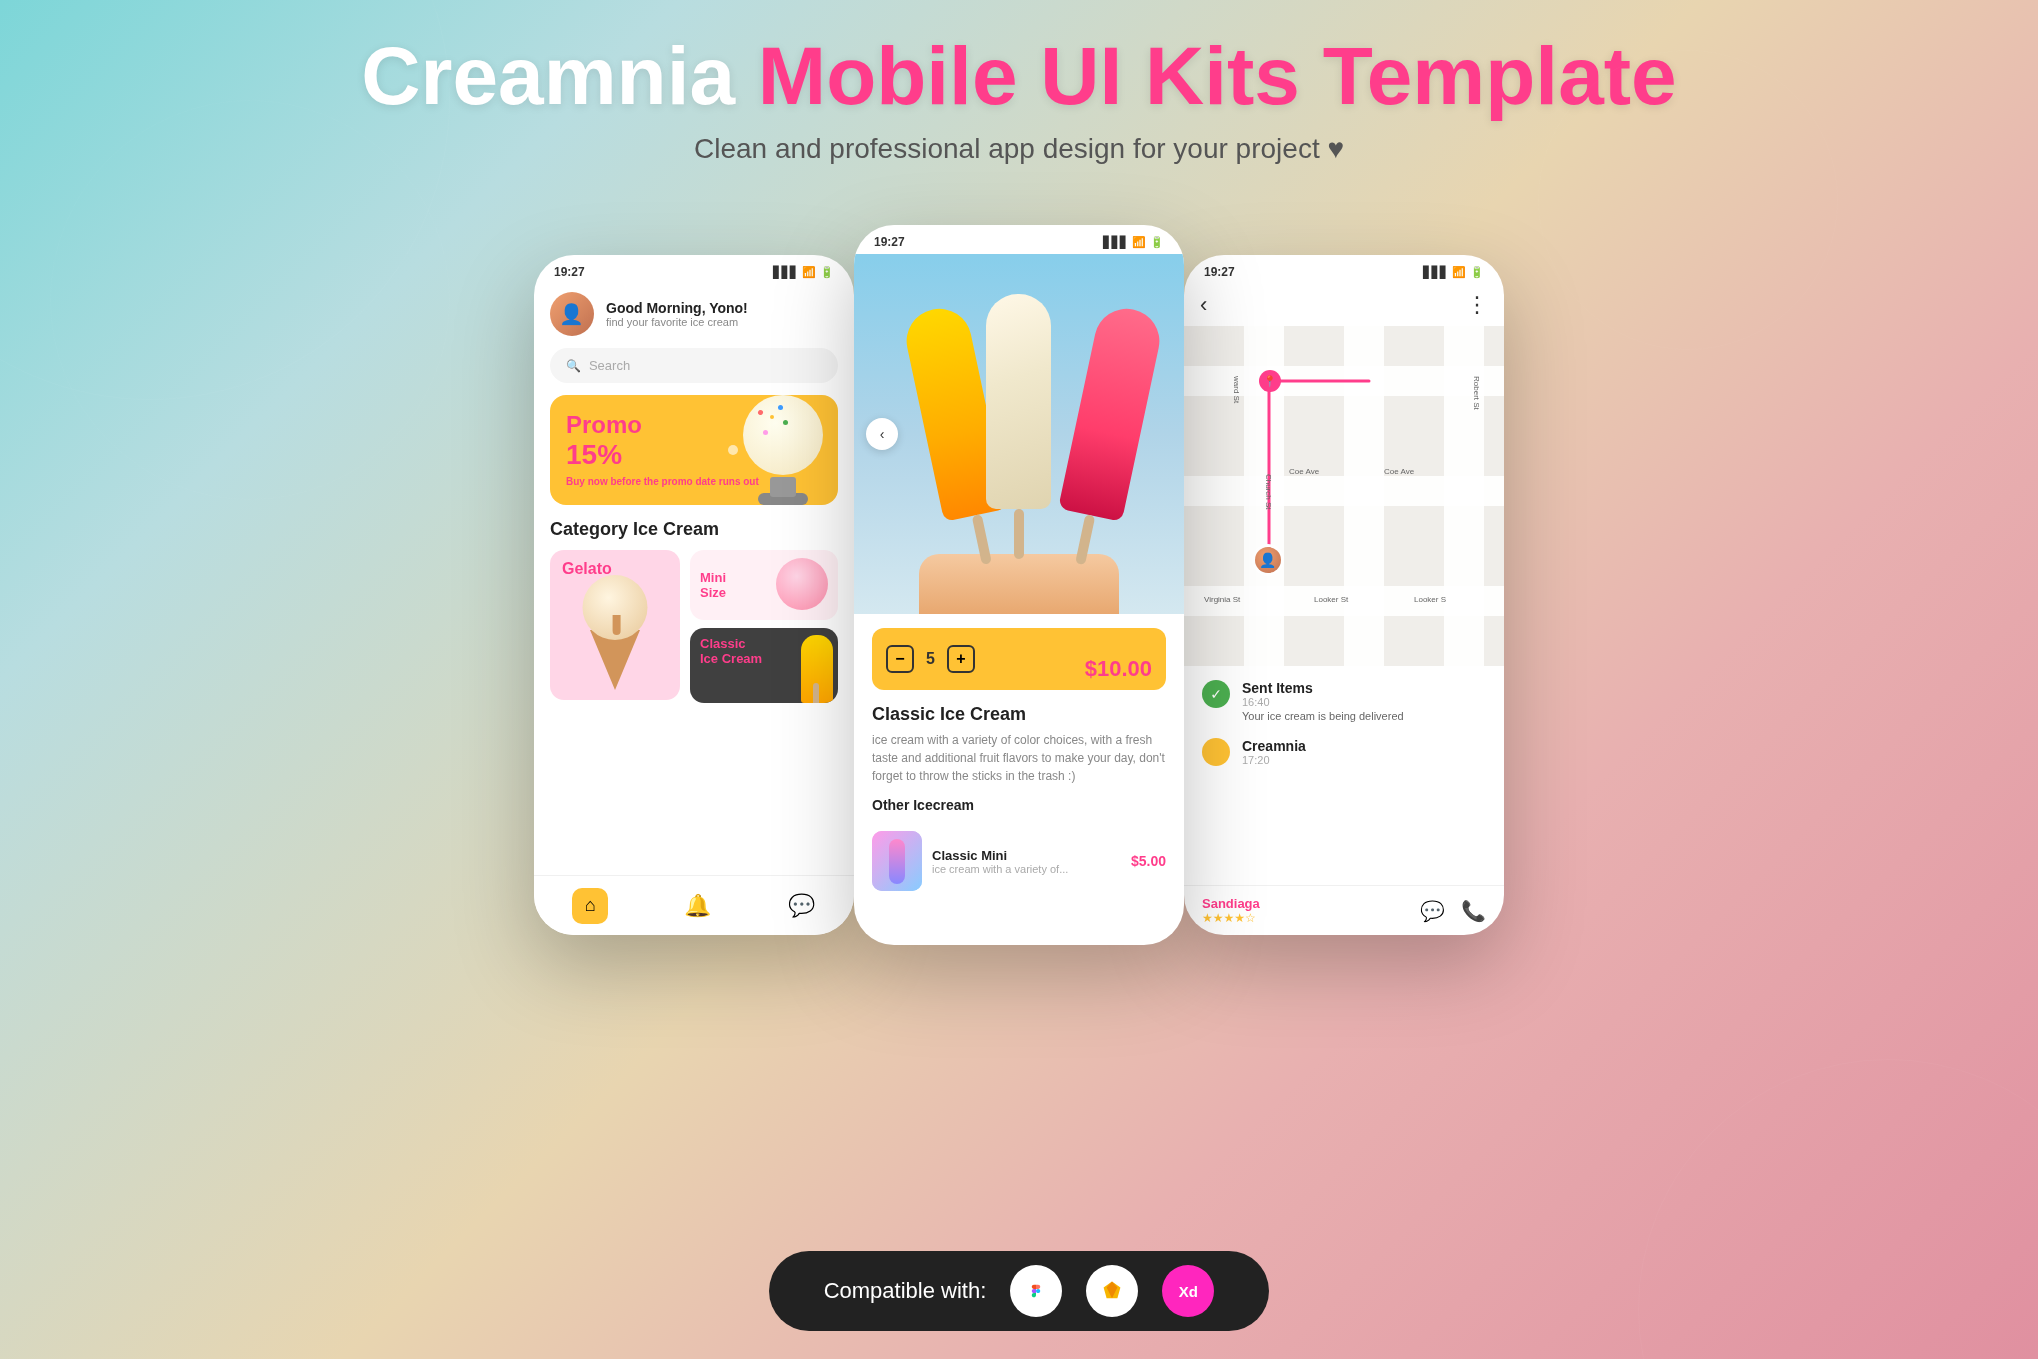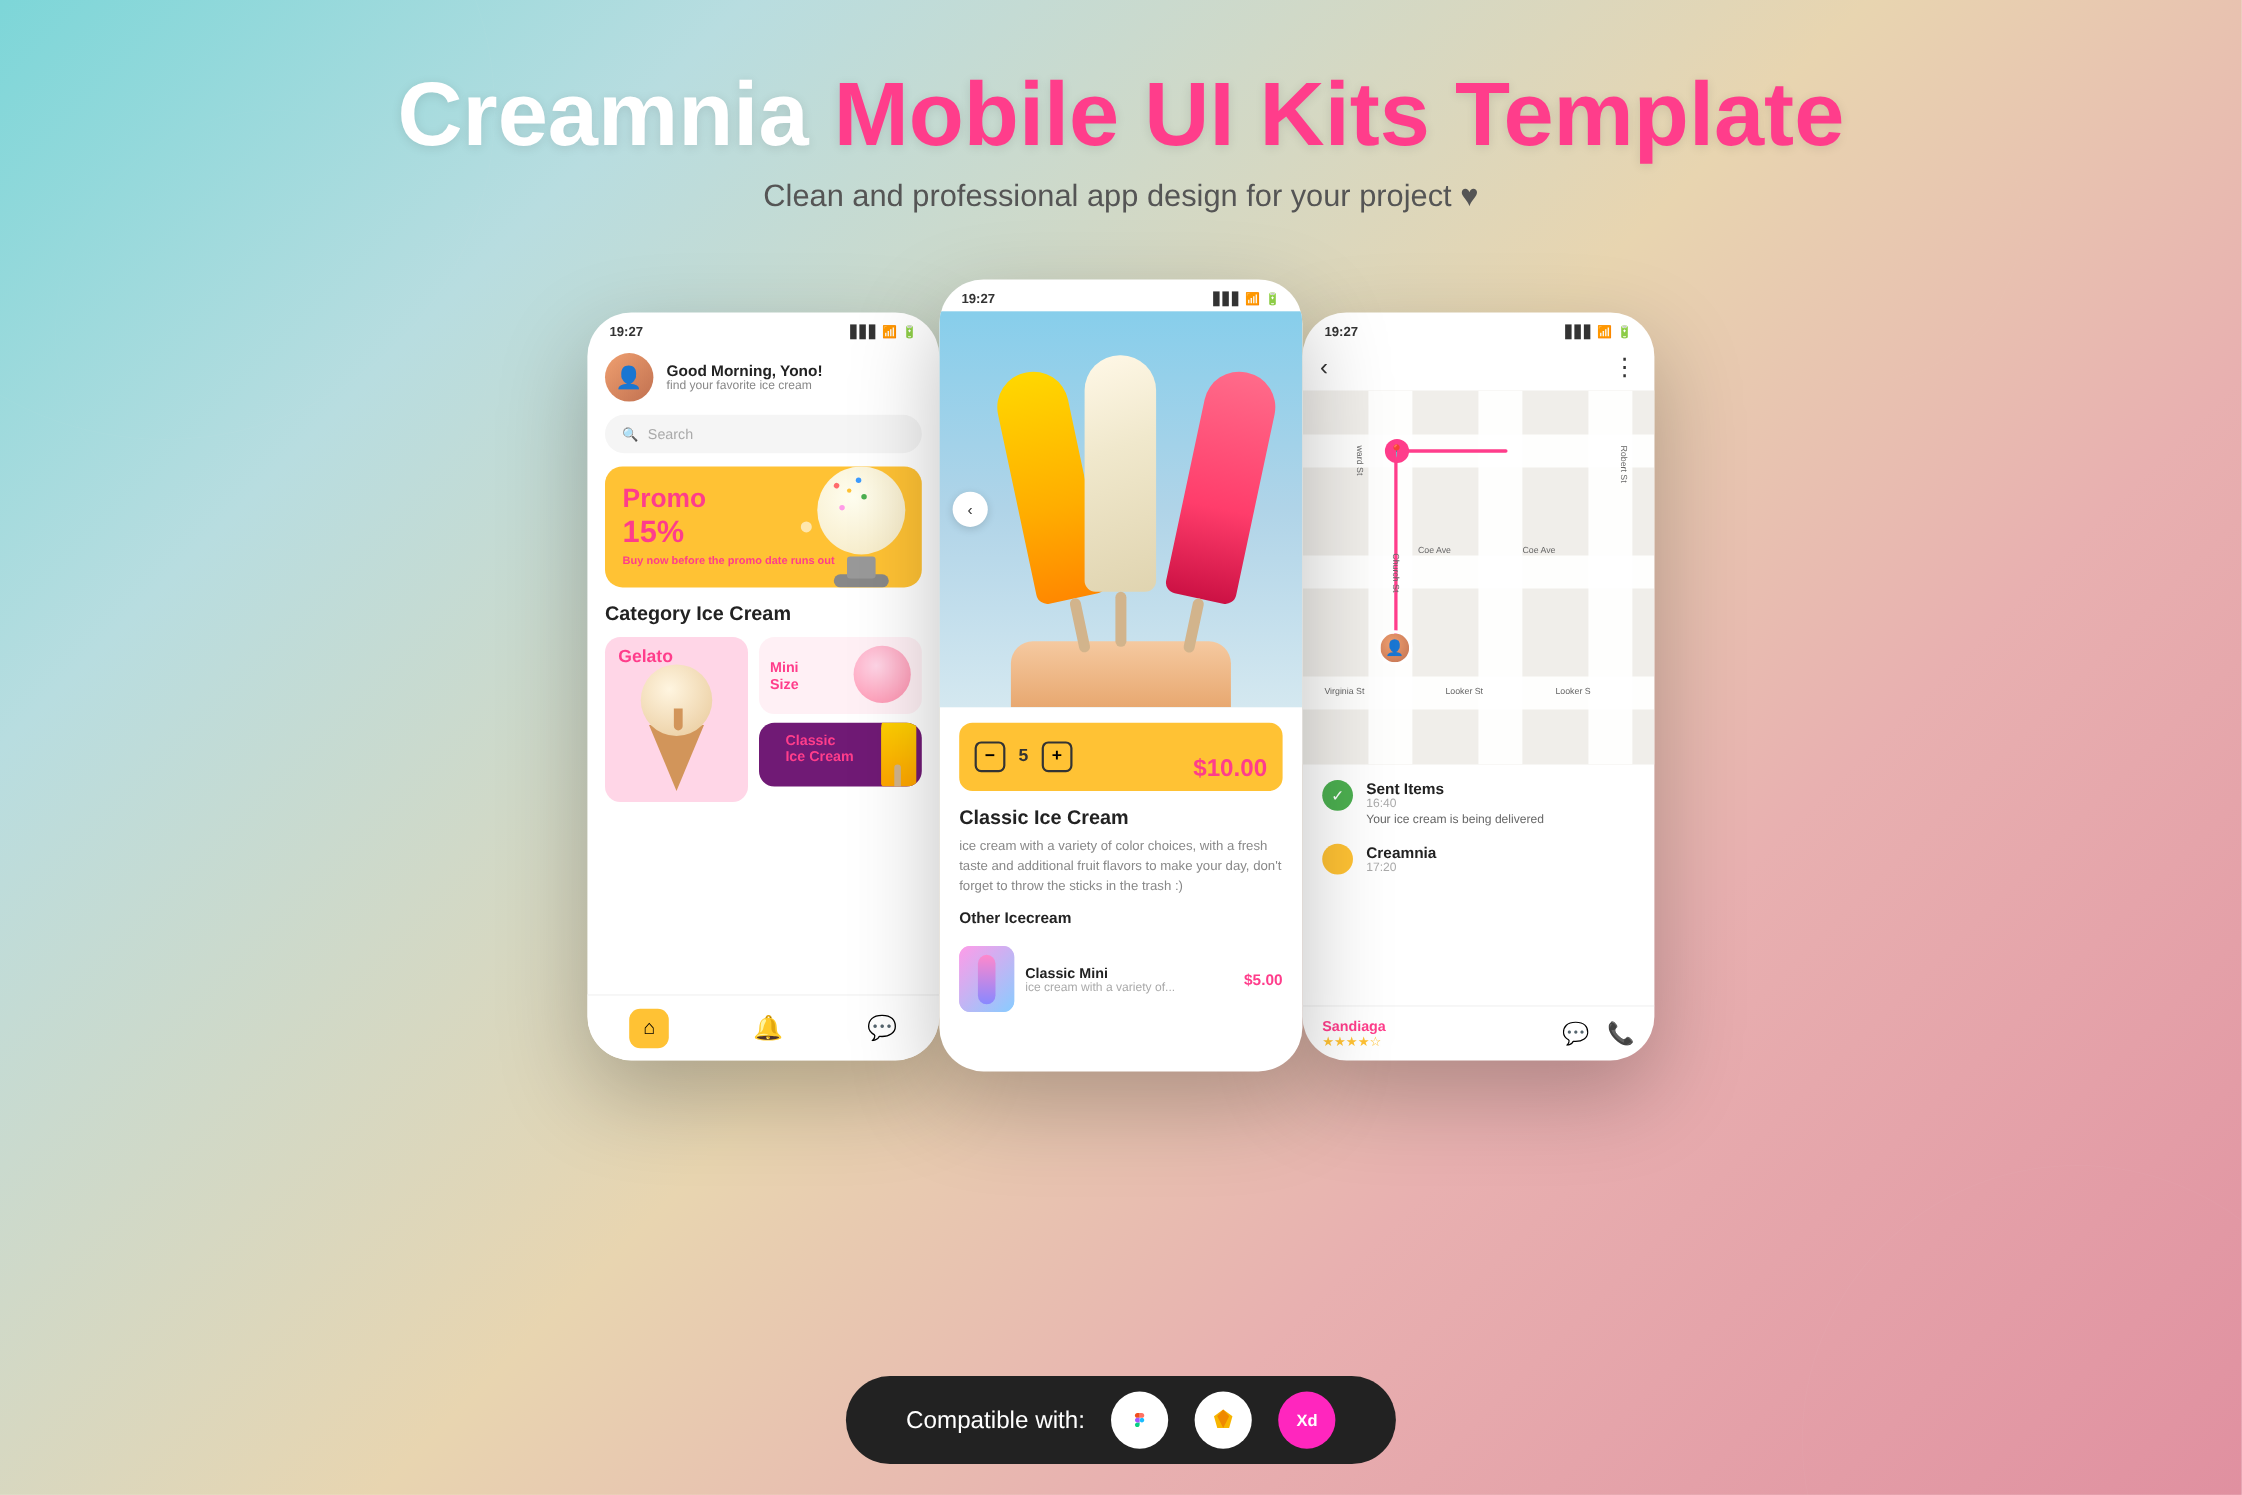--- a/index.html
+++ b/index.html
@@ -15,21 +15,21 @@
     
     .bg-circle {
       position: absolute;
       border-radius: 50%;
       border: 1px solid rgba(255,255,255,0.2);
       pointer-events: none;
     }
 
     .header-section {
       text-align: center;
-      padding-top: 60px;
+      padding-top: 31px;
       padding-bottom: 40px;
     }
 
     .main-title {
       font-size: 82px;
       font-weight: 900;
       color: white;
       line-height: 1.1;
       text-shadow: 0 2px 10px rgba(0,0,0,0.1);
     }
@@ -237,24 +237,24 @@
       overflow: hidden;
     }
 
     .cat-mini-label {
       font-size: 13px;
       font-weight: 700;
       color: #FF3D8B;
     }
 
     .cat-classic {
-      background: #701a75;
+      background: #404040;
       border-radius: 14px;
-      padding: 8px 24px;
-      height: 58px;
+      padding: 8px 10px;
+      height: 75px;
       position: relative;
       overflow: hidden;
     }
 
     .cat-classic-label {
       font-size: 13px;
       font-weight: 700;
       color: #FF3D8B;
     }
 

